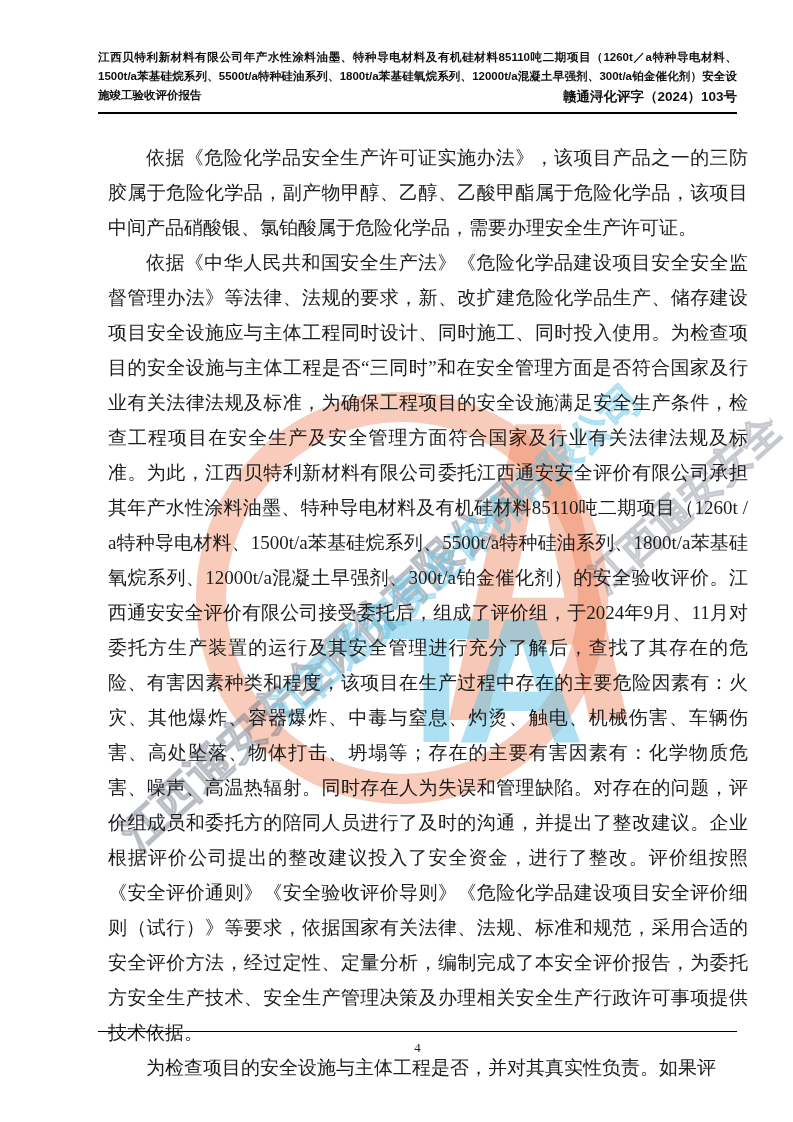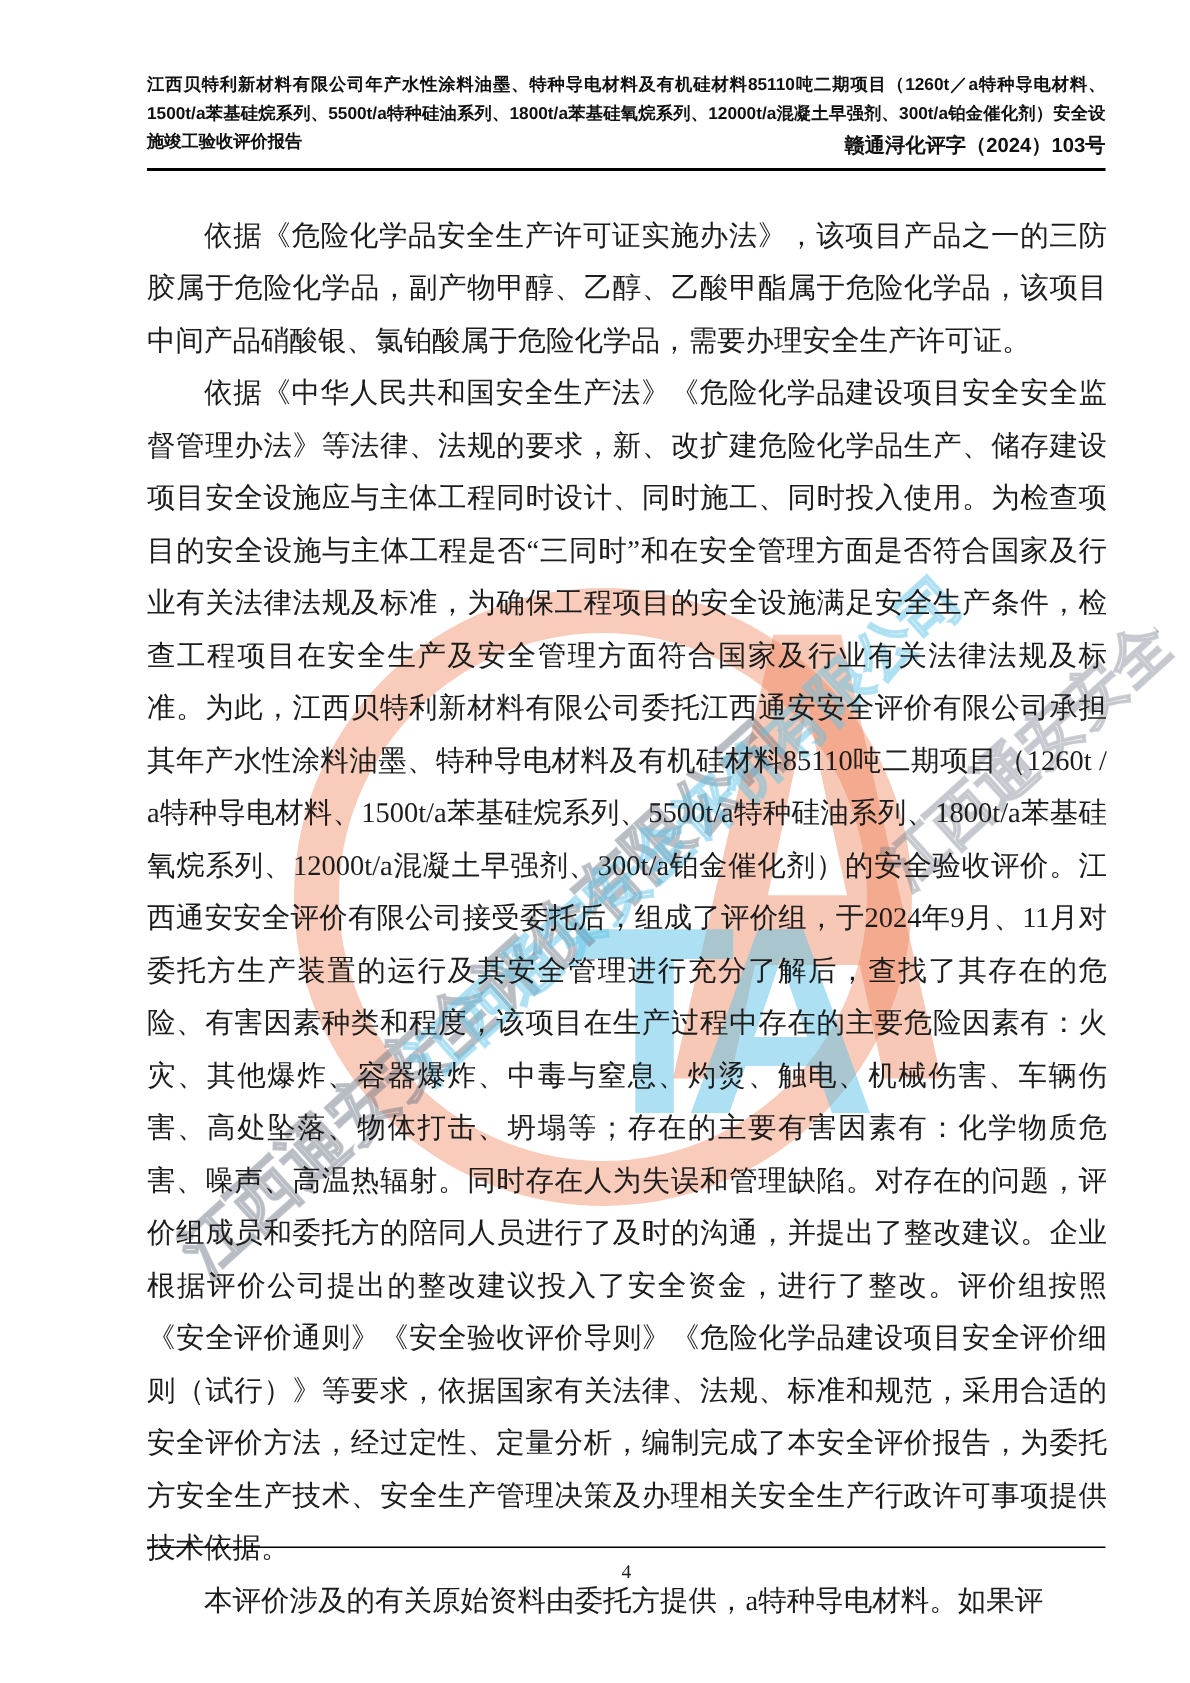--- a/index.html
+++ b/index.html
@@ -99,21 +99,21 @@
     position: absolute;
     left: 98px; top: 112px;
     width: 639px;
     border-top: 2px solid #000;
     z-index: 1;
   }
 
   
   .body-text {
     position: absolute;
-    left: 98px; top: 140px;
+    left: 108px; top: 140px;
     width: 640px;
     z-index: 1;
     font-size: 19px;
     line-height: 35px;
     text-align: justify;
   }
   .body-text p { margin: 0; text-indent: 2em; }
 
   
   .footer-rule {
@@ -148,21 +148,21 @@
 
   <div class="header">
     <span>江西贝特利新材料有限公司年产水性涂料油墨、特种导电材料及有机硅材料85110吨二期项目（1260t／a特种导电材料、1500t/a苯基硅烷系列、5500t/a特种硅油系列、1800t/a苯基硅氧烷系列、12000t/a混凝土早强剂、300t/a铂金催化剂）安全设施竣工验收评价报告</span>
     <span class="doc-number">赣通浔化评字（2024）103号</span>
   </div>
   <div class="header-rule"></div>
 
   <div class="body-text">
     <p>依据《危险化学品安全生产许可证实施办法》，该项目产品之一的三防胶属于危险化学品，副产物甲醇、乙醇、乙酸甲酯属于危险化学品，该项目中间产品硝酸银、氯铂酸属于危险化学品，需要办理安全生产许可证。</p>
     <p>依据《中华人民共和国安全生产法》《危险化学品建设项目安全安全监督管理办法》等法律、法规的要求，新、改扩建危险化学品生产、储存建设项目安全设施应与主体工程同时设计、同时施工、同时投入使用。为检查项目的安全设施与主体工程是否“三同时”和在安全管理方面是否符合国家及行业有关法律法规及标准，为确保工程项目的安全设施满足安全生产条件，检查工程项目在安全生产及安全管理方面符合国家及行业有关法律法规及标准。为此，江西贝特利新材料有限公司委托江西通安安全评价有限公司承担其年产水性涂料油墨、特种导电材料及有机硅材料85110吨二期项目（1260t / a特种导电材料、1500t/a苯基硅烷系列、5500t/a特种硅油系列、1800t/a苯基硅氧烷系列、12000t/a混凝土早强剂、300t/a铂金催化剂）的安全验收评价。江西通安安全评价有限公司接受委托后，组成了评价组，于2024年9月、11月对委托方生产装置的运行及其安全管理进行充分了解后，查找了其存在的危险、有害因素种类和程度，该项目在生产过程中存在的主要危险因素有：火灾、其他爆炸、容器爆炸、中毒与窒息、灼烫、触电、机械伤害、车辆伤害、高处坠落、物体打击、坍塌等；存在的主要有害因素有：化学物质危害、噪声、高温热辐射。同时存在人为失误和管理缺陷。对存在的问题，评价组成员和委托方的陪同人员进行了及时的沟通，并提出了整改建议。企业根据评价公司提出的整改建议投入了安全资金，进行了整改。评价组按照《安全评价通则》《安全验收评价导则》《危险化学品建设项目安全评价细则（试行）》等要求，依据国家有关法律、法规、标准和规范，采用合适的安全评价方法，经过定性、定量分析，编制完成了本安全评价报告，为委托方安全生产技术、安全生产管理决策及办理相关安全生产行政许可事项提供技术依据。</p>
-    <p>本评价涉及的有关原始资料由委托方提供，a特种导电材料。如果评</p>
+    <p>为检查项目的安全设施与主体工程是否，并对其真实性负责。如果评</p>
   </div>
 
   <div class="footer-rule"></div>
   <div class="footer">
     <span>4</span>
   </div>
 
 </div>
 
 </body></html>

